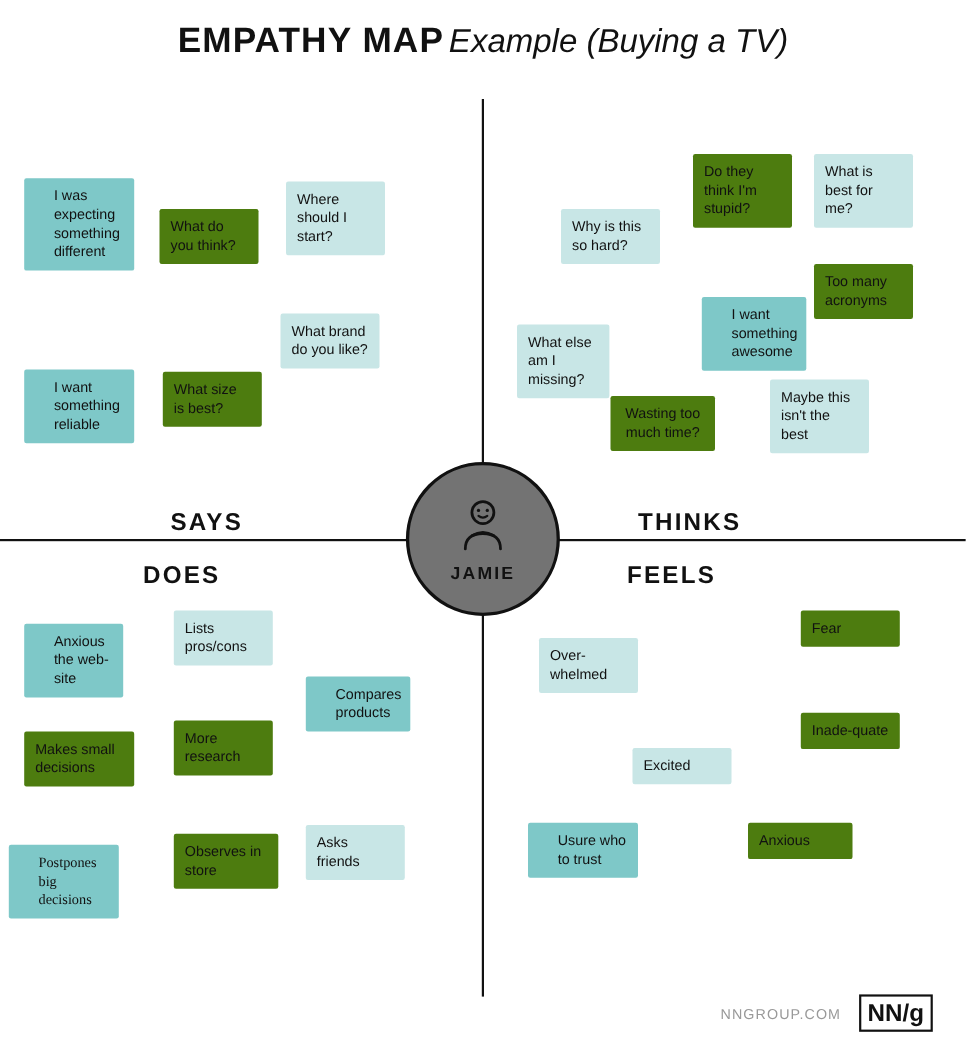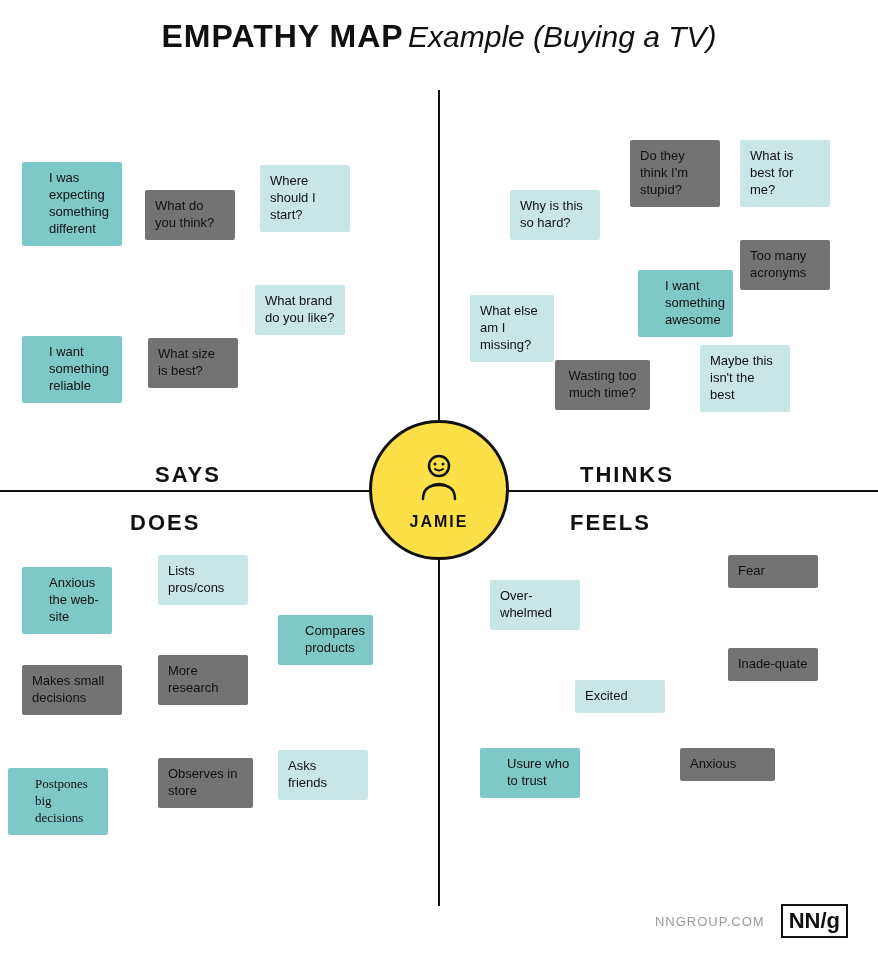--- a/index.html
+++ b/index.html
@@ -53,21 +53,21 @@
     
     .center-circle {
       position: absolute;
       left: 50%;
       top: 490px;
       transform: translate(-50%, -50%);
       width: 140px;
       height: 140px;
       border-radius: 50%;
       border: 3px solid #111;
-      background: #fde047;
+      background: #737373;
       z-index: 10;
       display: flex;
       flex-direction: column;
       align-items: center;
       justify-content: center;
     }
     .center-icon {
       width: 60px;
       height: 60px;
     }
@@ -93,21 +93,21 @@
     .note {
       position: absolute;
       padding: 8px 10px;
       font-size: 13px;
       line-height: 1.3;
       color: #111;
       z-index: 5;
       border-radius: 2px;
     }
     .note-teal { background: #7ec8c8; padding-left: 27px; }
-    .note-light { background: #737373; }
+    .note-light { background: #4d7c0f; }
     .note-lighter { background: #c8e6e6; }
   </style>
 </head>
 <body>
 
 <div class="title-area">
   <span class="title-bold">EMPATHY MAP</span>
   <span class="title-italic">Example (Buying a TV)</span>
 </div>
 

